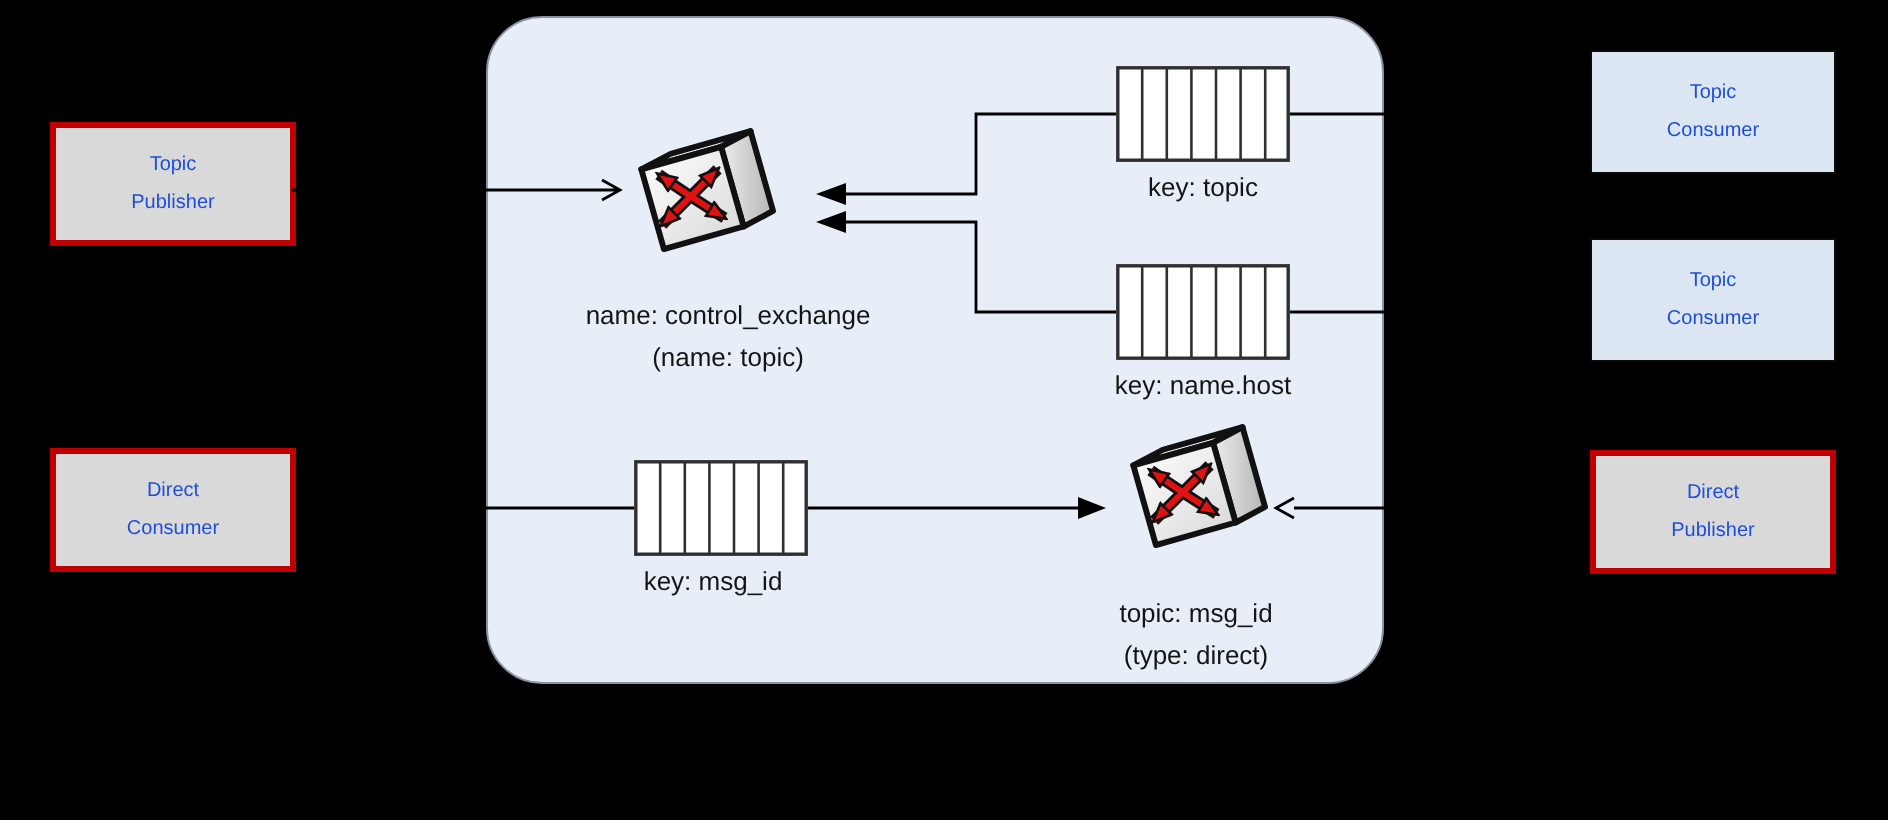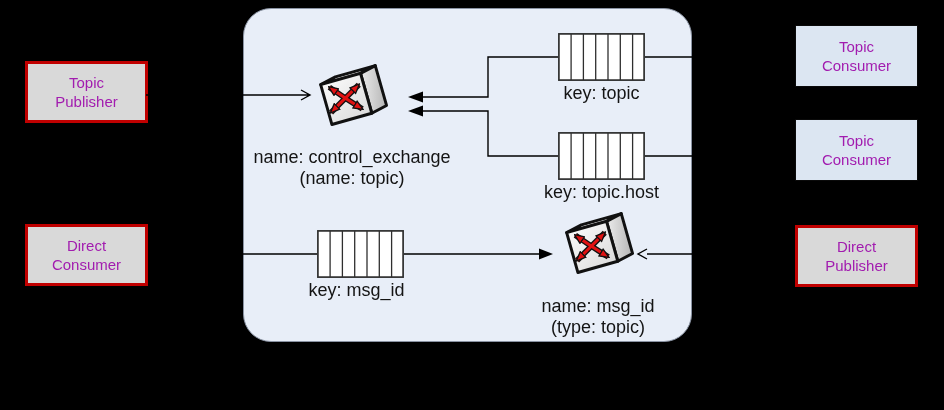--- a/index.html
+++ b/index.html
@@ -24,21 +24,21 @@
     box-sizing:border-box;
     z-index:0;
   }
   
   .node{
     position:absolute;
     width:123px;height:62px;
     box-sizing:border-box;
     display:flex;flex-direction:column;
     align-items:center;justify-content:center;
-    font-size:15px;line-height:19px;color:#a21caf;
+    font-size:10px;line-height:19px;color:#1d4ed8;
     text-align:center;
     z-index:2;
   }
   .node.red{background:#d9d9d9;border:3px solid #c00000;}
   .node.blue{background:#dce6f2;border:1px solid #0a0a0a;}
   .n-topic-publisher{left:25px;top:61px;}
   .n-direct-consumer{left:25px;top:224px;}
   .n-topic-consumer-1{left:795px;top:25px;}
   .n-topic-consumer-2{left:795px;top:119px;}
   .n-direct-publisher{left:795px;top:225px;}
@@ -46,24 +46,24 @@
   .exchange-icon{position:absolute;width:78px;height:88px;z-index:2;}
   .x-control{left:312px;top:58px;}
   .x-direct{left:558px;top:206px;}
   .queue-icon{position:absolute;width:87px;height:48px;z-index:2;}
   .q-topic{left:558px;top:33px;}
   .q-topic-host{left:558px;top:132px;}
   .q-msg-id{left:317px;top:230px;}
   
   .lbl{
     position:absolute;z-index:2;
-    font-size:18px;line-height:21px;color:#141414;
+    font-size:13px;line-height:21px;color:#141414;
     text-align:center;white-space:nowrap;
   }
-  .lbl-exch-control{left:232px;top:147px;width:240px;}
+  .lbl-exch-control{left:244px;top:147px;width:240px;}
   .lbl-exch-direct{left:478px;top:296px;width:240px;}
   .lbl-q-topic{left:541px;top:83px;width:121px;}
   .lbl-q-topic-host{left:541px;top:182px;width:121px;}
   .lbl-q-msg-id{left:296px;top:280px;width:121px;}
   
   .connectors{position:absolute;left:0;top:0;z-index:3;pointer-events:none;}
 </style>
 </head>
 <body>
 
@@ -189,20 +189,20 @@
       <line x1="62.3" y1="1" x2="62.3" y2="47"></line>
         <line x1="74.6" y1="1" x2="74.6" y2="47"></line>
     </g>
   </svg>
 
   <div class="lbl lbl-exch-control">
     <div>name: control_exchange</div>
     <div>(name: topic)</div>
   </div>
   <div class="lbl lbl-exch-direct">
-    <div>name: msg_id</div>
-    <div>(type: topic)</div>
+    <div>topic: msg_id</div>
+    <div>(type: direct)</div>
   </div>
   <div class="lbl lbl-q-topic">key: topic</div>
-  <div class="lbl lbl-q-topic-host">key: topic.host</div>
+  <div class="lbl lbl-q-topic-host">key: name.host</div>
   <div class="lbl lbl-q-msg-id">key: msg_id</div>
 
 </div>
 
 </body></html>

